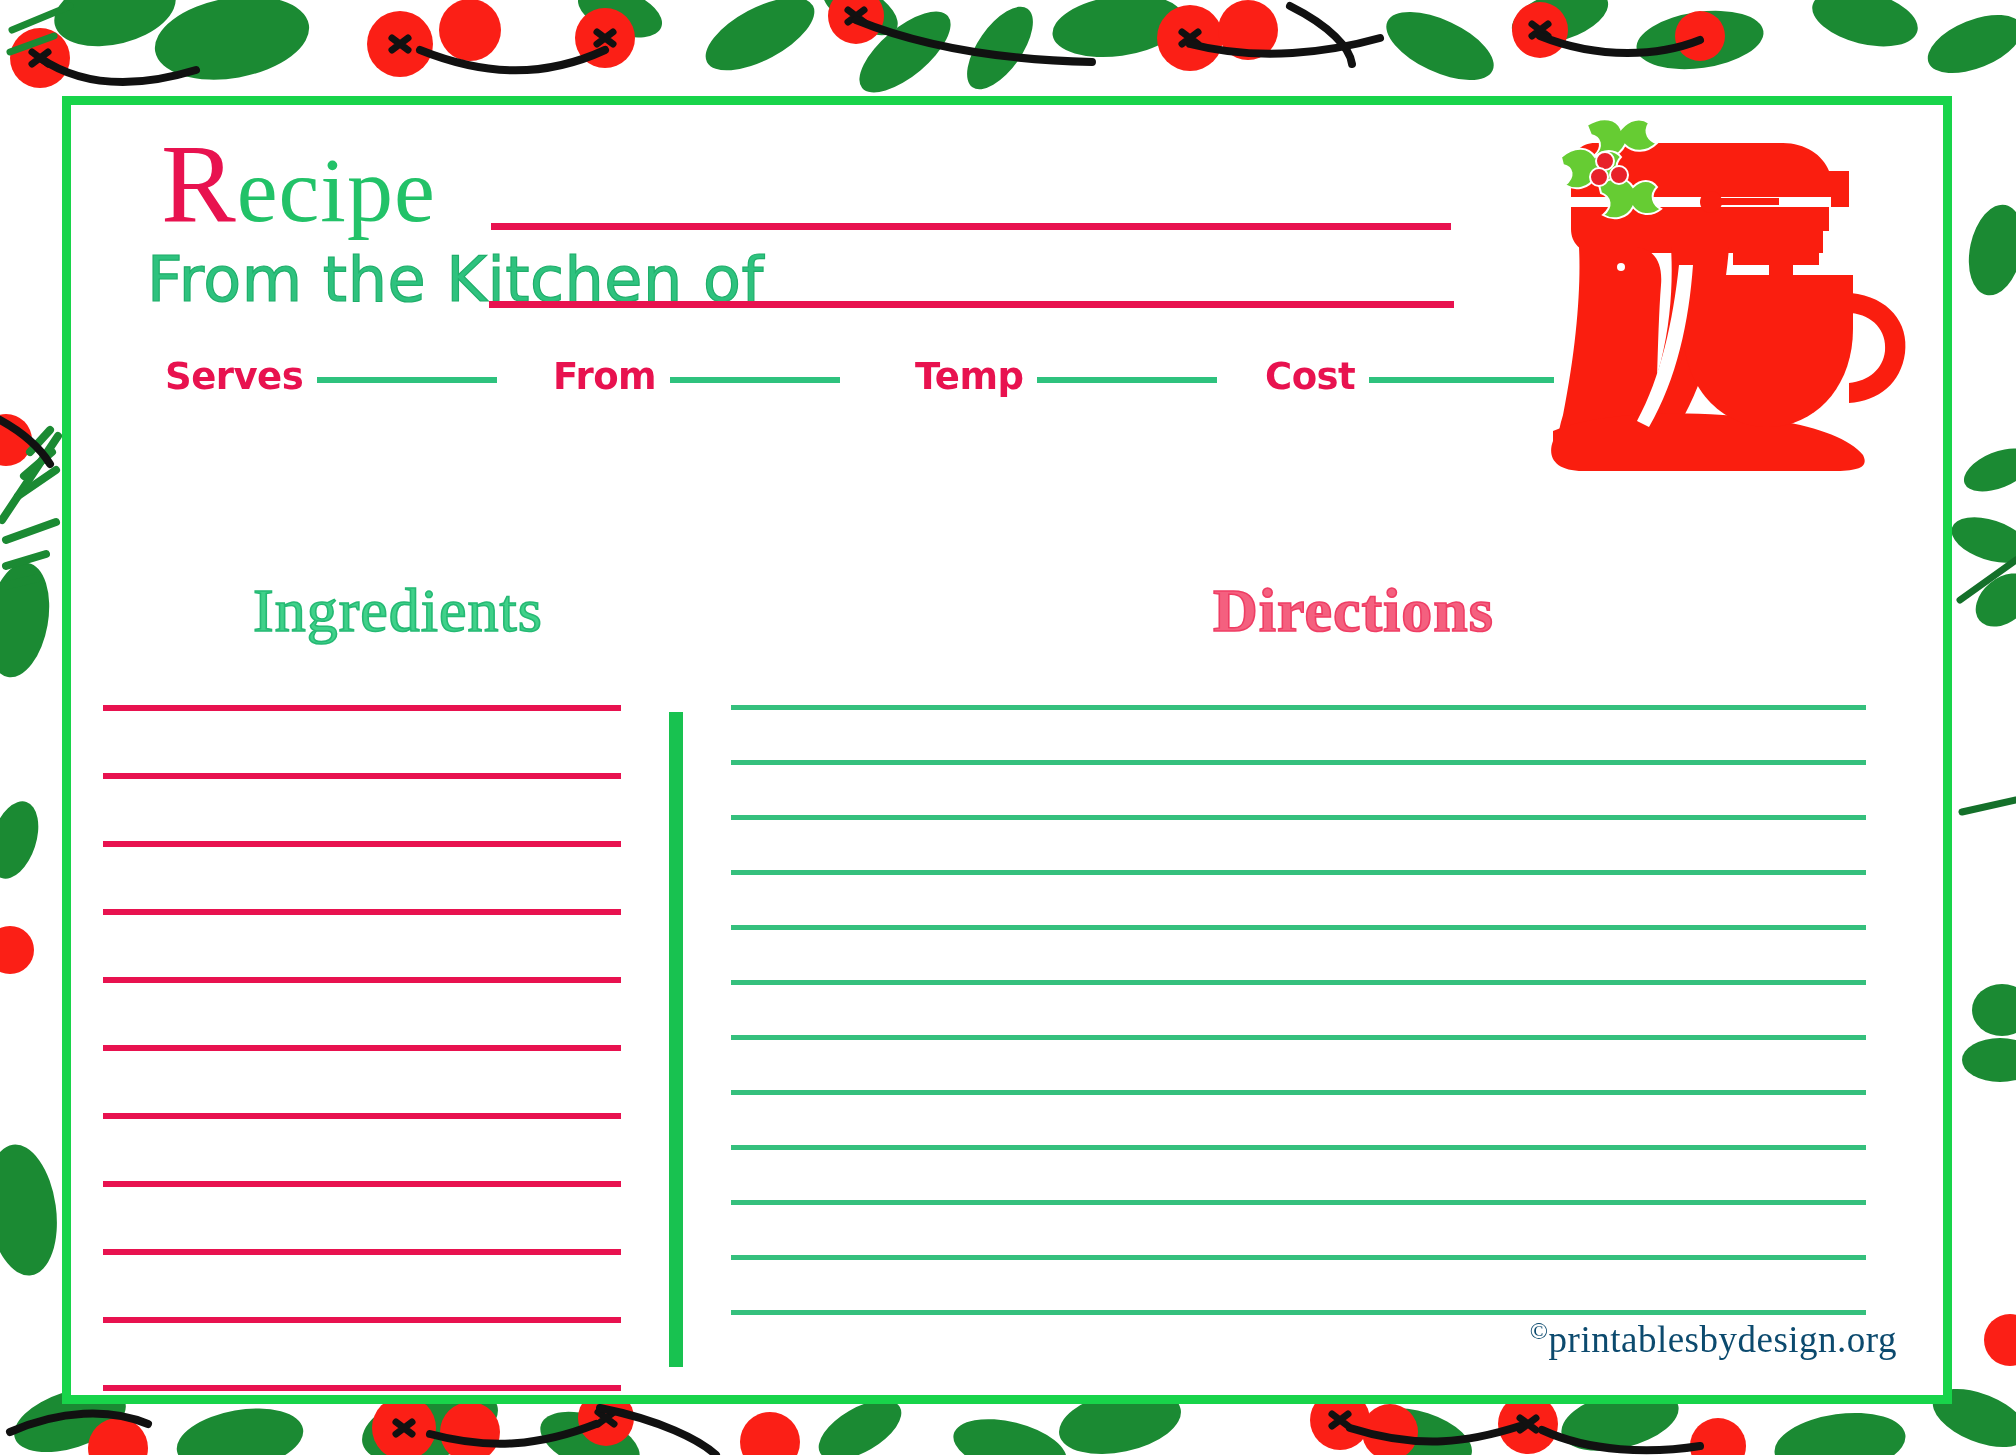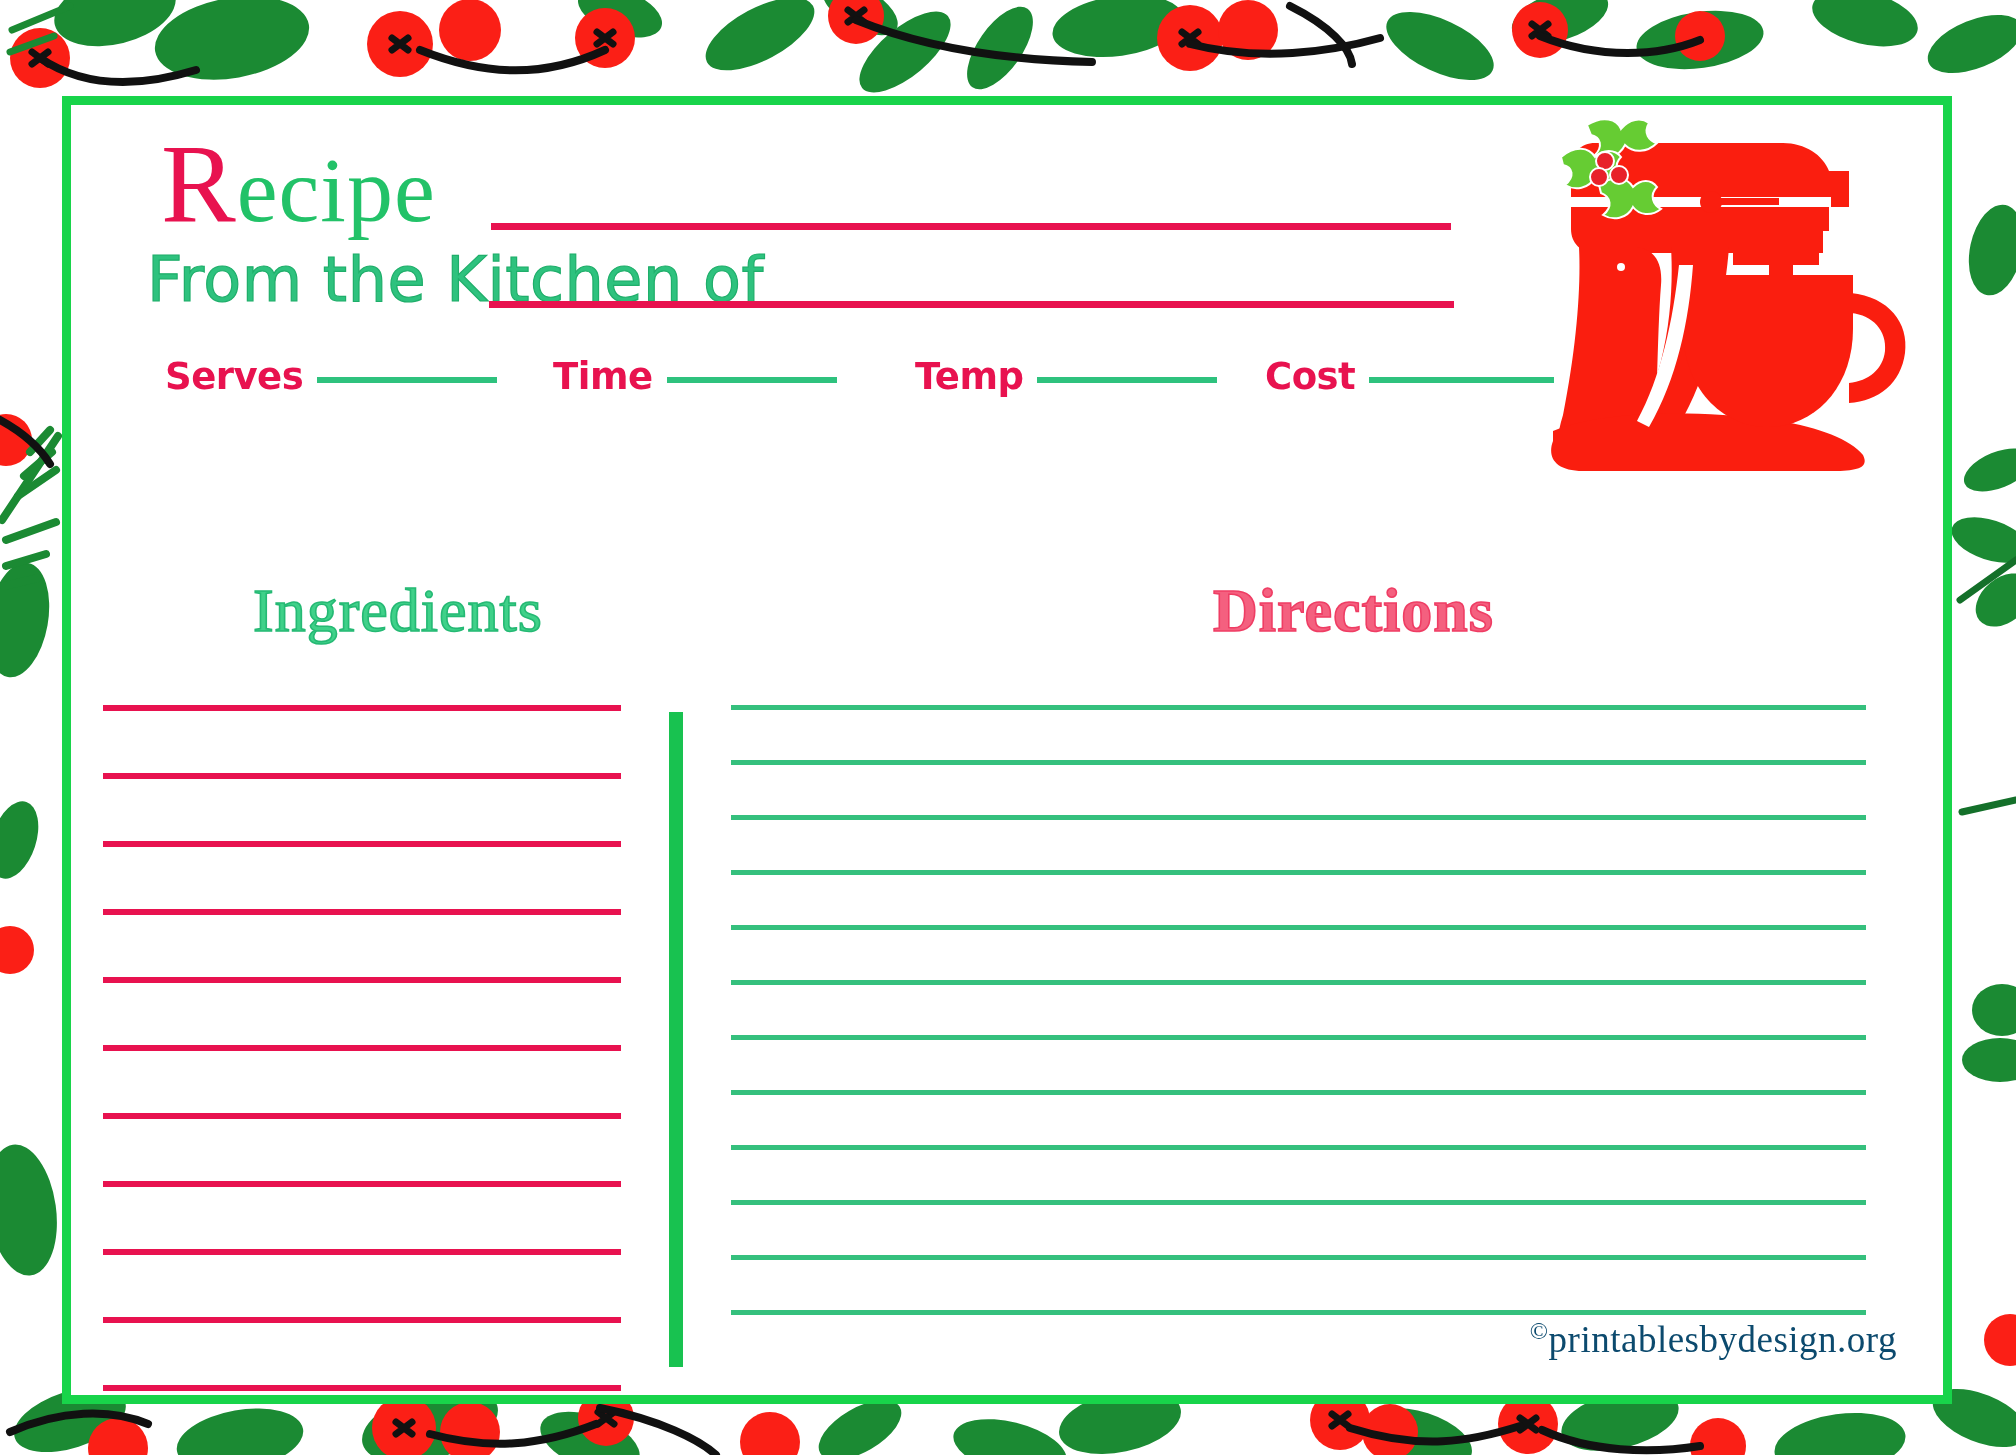--- a/index.html
+++ b/index.html
@@ -388,21 +388,21 @@
       </div>
 
       <div id="kitchen-label">From the Kitchen of</div>
       <div id="kitchen-line"></div>
 
       <div id="meta-row">
         <div class="meta-field" data-slot="serves">
           <span class="meta-label">Serves</span><span class="meta-line"></span>
         </div>
         <div class="meta-field" data-slot="time">
-          <span class="meta-label">Time</span><span class="meta-line"></span>
+          <span class="meta-label">From</span><span class="meta-line"></span>
         </div>
         <div class="meta-field" data-slot="cost">
           <span class="meta-label">Cost</span><span class="meta-line"></span>
         </div>
         <div class="meta-field" data-slot="temp">
           <span class="meta-label">Temp</span><span class="meta-line"></span>
         </div>
       </div>
 
       <svg id="mixer" viewBox="0 0 390 360" xmlns="http://www.w3.org/2000/svg">

